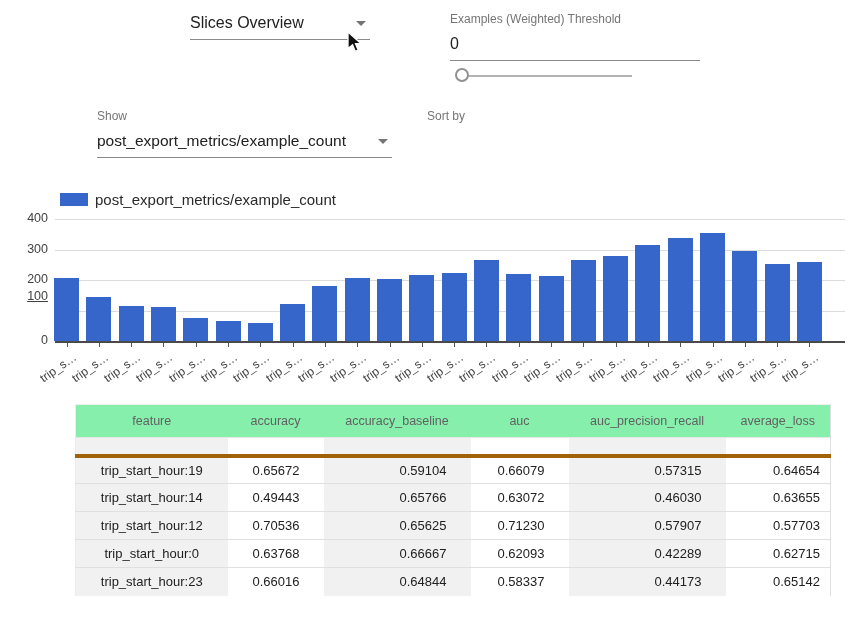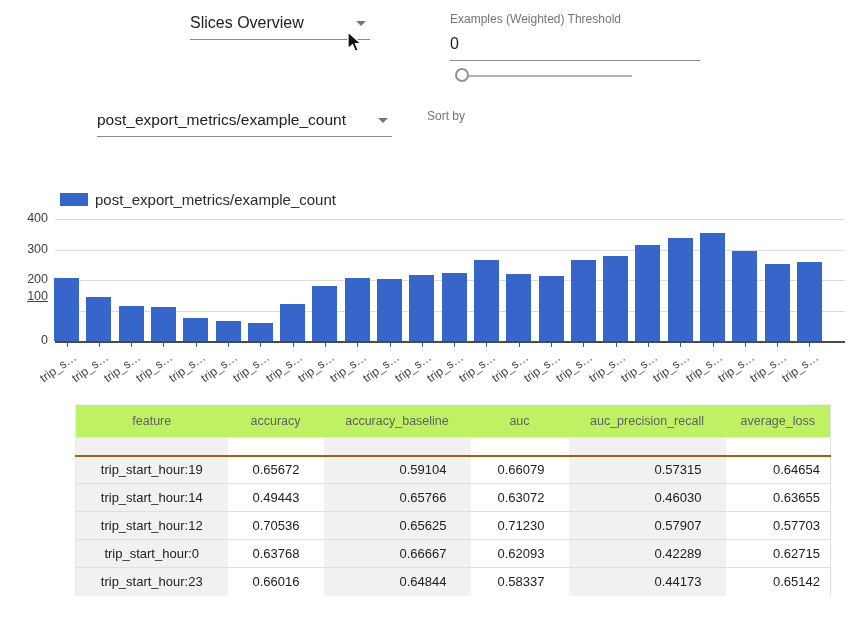--- a/index.html
+++ b/index.html
@@ -48,26 +48,26 @@
 
   
   #metrics-table {
     position:absolute; left:75px; top:404px; width:755px;
     border-collapse:collapse; table-layout:fixed;
     border-left:1px solid #ececec; border-right:1px solid #e0e0e0; border-top:1px solid #f0f0f0;
     font-size:13px; color:#212121;
   }
   #metrics-table th {
     height:33px; font-size:12.5px; font-weight:500; color:#616161;
-    text-align:center; vertical-align:middle; background:#bef264; cursor:pointer;
+    text-align:center; vertical-align:middle; background:#86efac; cursor:pointer;
   }
   #metrics-table td { height:28px; vertical-align:middle; }
   #metrics-table tr.filter-row td { height:18px; border-top:1px solid #e6e6e6; }
   #metrics-table tr.data-row td { border-top:1px solid #e0e0e0; }
-  #metrics-table tr.data-row.first td { border-top:2px solid #a16207; }
+  #metrics-table tr.data-row.first td { border-top:4px solid #a16207; }
   #metrics-table td.shade { background:#f1f1f1; }
   #metrics-table td.num { text-align:right; padding-right:24px; }
   #metrics-table td.num:last-child { padding-right:10px; }
   #metrics-table td.feat { text-align:center; }
 
   
   #cursor { position:absolute; left:347px; top:31px; }
 </style>
 </head>
 <body>
@@ -87,20 +87,21 @@
       <span>0</span>
     </div>
   </div>
 
   <div class="slider" style="left:455px; top:68px; width:177px;">
     <div class="slider-track"></div>
     <div class="slider-knob"></div>
   </div>
 
   <div class="ctl" style="left:97px; top:109px; width:295px;">
+    <div class="ctl-label">Show</div>
     <div class="ctl-valrow smaller">
       <span>post_export_metrics/example_count</span>
       <span class="caret"></span>
     </div>
   </div>
 
   <div class="ctl" style="left:427px; top:109px; width:291px;">
     <div class="ctl-label">Sort by</div>
   </div>
 

